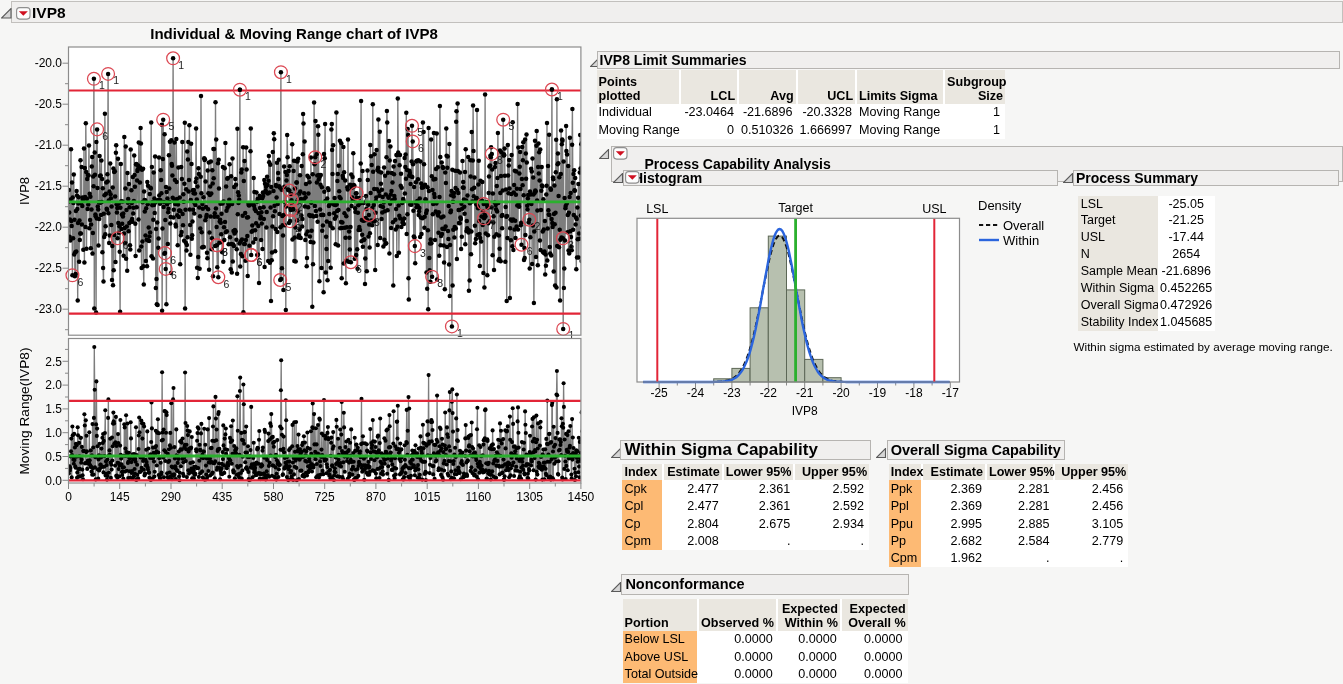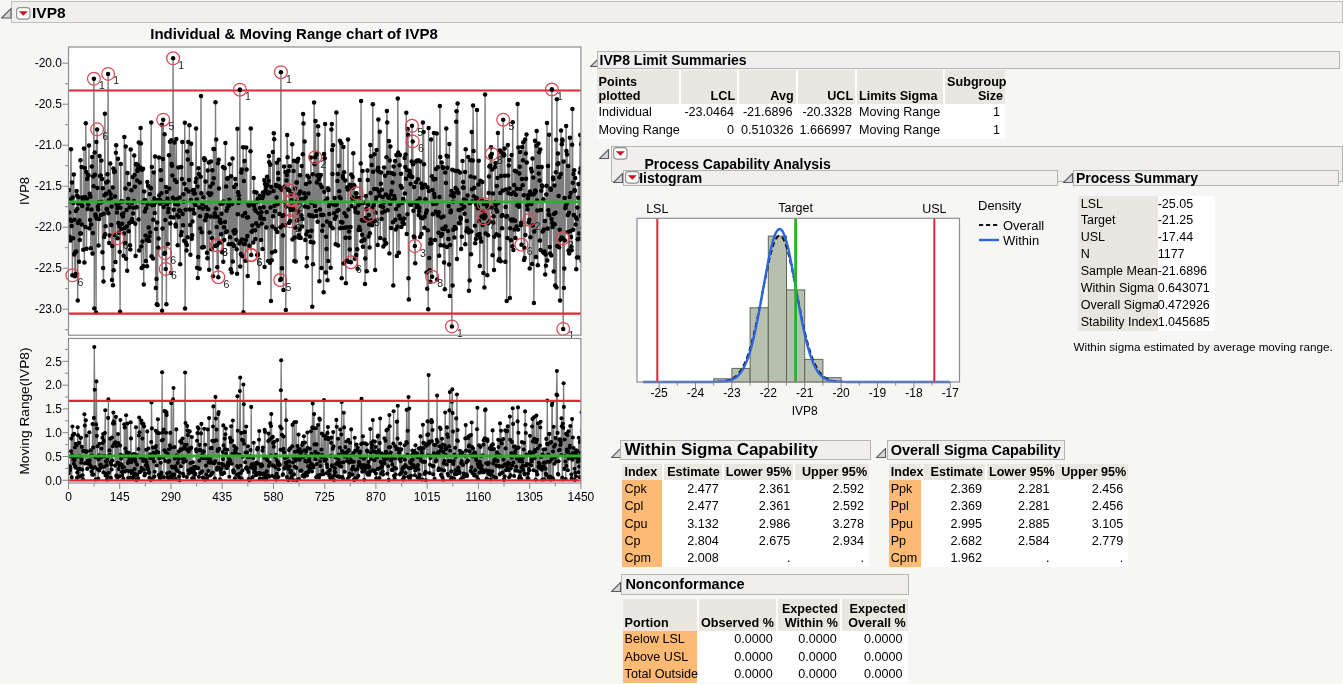--- a/index.html
+++ b/index.html
@@ -7,21 +7,21 @@
 .jt{position:absolute;border-collapse:separate;border-spacing:0;table-layout:fixed;font-size:12.6px;color:#000}
 .jt td,.jt th{padding:0 5px 0 2px;white-space:nowrap;overflow:visible}
 .jt th{background:#eae7e0;font-weight:bold;vertical-align:bottom;text-align:left;border-right:2px solid #fff;padding:0 2px 1px 2px}
 .jt th:last-child{border-right:none}
 .jt td{background:#fff}
 .jt .r{text-align:right}
 .jt td.lbl{background:#fdba74;border-right:2px solid #fff}
 .ps{position:absolute;font-size:12.5px;color:#000;white-space:nowrap}
 .ps .row{display:flex;height:16.9px;line-height:16.9px}
 .ps .l{width:80px;background:#eae7e0;padding-left:3px;overflow:visible}
-.ps .v{width:57px;text-align:left;background:#fff}
+.ps .v{width:57px;text-align:center;background:#fff}
 .note{position:absolute;font-size:12.6px;color:#000;white-space:nowrap}
 </style></head><body>
 <div id="page">
 
 <div style="position:absolute;left:11px;top:1px;width:1332px;height:22px;background:#f0efee;border:1px solid #c2c0bd"></div>
 <svg style="position:absolute;left:1px;top:8px" width="12" height="12">
       <polygon points="0.5,10 10,10 10,0.5" fill="#d6d6d6" stroke="#5a5a5a" stroke-width="1.1"></polygon>
     </svg>
 <svg style="position:absolute;left:15.5px;top:6.5px" width="15" height="13">
       <rect x="0.6" y="0.6" width="13.4" height="11.5" rx="3" fill="#fdfdfd" stroke="#8f8f8f" stroke-width="1.1"></rect>
@@ -344,29 +344,29 @@
       <div class="row">
         <div class="l">Target</div>
         <div class="v">-21.25</div>
       </div>
       <div class="row">
         <div class="l">USL</div>
         <div class="v">-17.44</div>
       </div>
       <div class="row">
         <div class="l">N</div>
-        <div class="v">1177</div>
+        <div class="v">2654</div>
       </div>
       <div class="row">
         <div class="l">Sample Mean</div>
         <div class="v">-21.6896</div>
       </div>
       <div class="row">
         <div class="l">Within Sigma</div>
-        <div class="v">0.643071</div>
+        <div class="v">0.452265</div>
       </div>
       <div class="row">
         <div class="l">Overall Sigma</div>
         <div class="v">0.472926</div>
       </div>
       <div class="row">
         <div class="l">Stability Index</div>
         <div class="v">1.045685</div>
       </div>
     </div>
@@ -395,26 +395,20 @@
           <td class="r">2.361</td>
           <td class="r">2.592</td>
         </tr>
 <tr style="height:17.4px">
           <td class="lbl">Cpl</td>
           <td class="r">2.477</td>
           <td class="r">2.361</td>
           <td class="r">2.592</td>
         </tr>
 <tr style="height:17.4px">
-          <td class="lbl">Cpu</td>
-          <td class="r">3.132</td>
-          <td class="r">2.986</td>
-          <td class="r">3.278</td>
-        </tr>
-<tr style="height:17.4px">
           <td class="lbl">Cp</td>
           <td class="r">2.804</td>
           <td class="r">2.675</td>
           <td class="r">2.934</td>
         </tr>
 <tr style="height:17.4px">
           <td class="lbl">Cpm</td>
           <td class="r">2.008</td>
           <td class="r">.</td>
           <td class="r">.</td>

